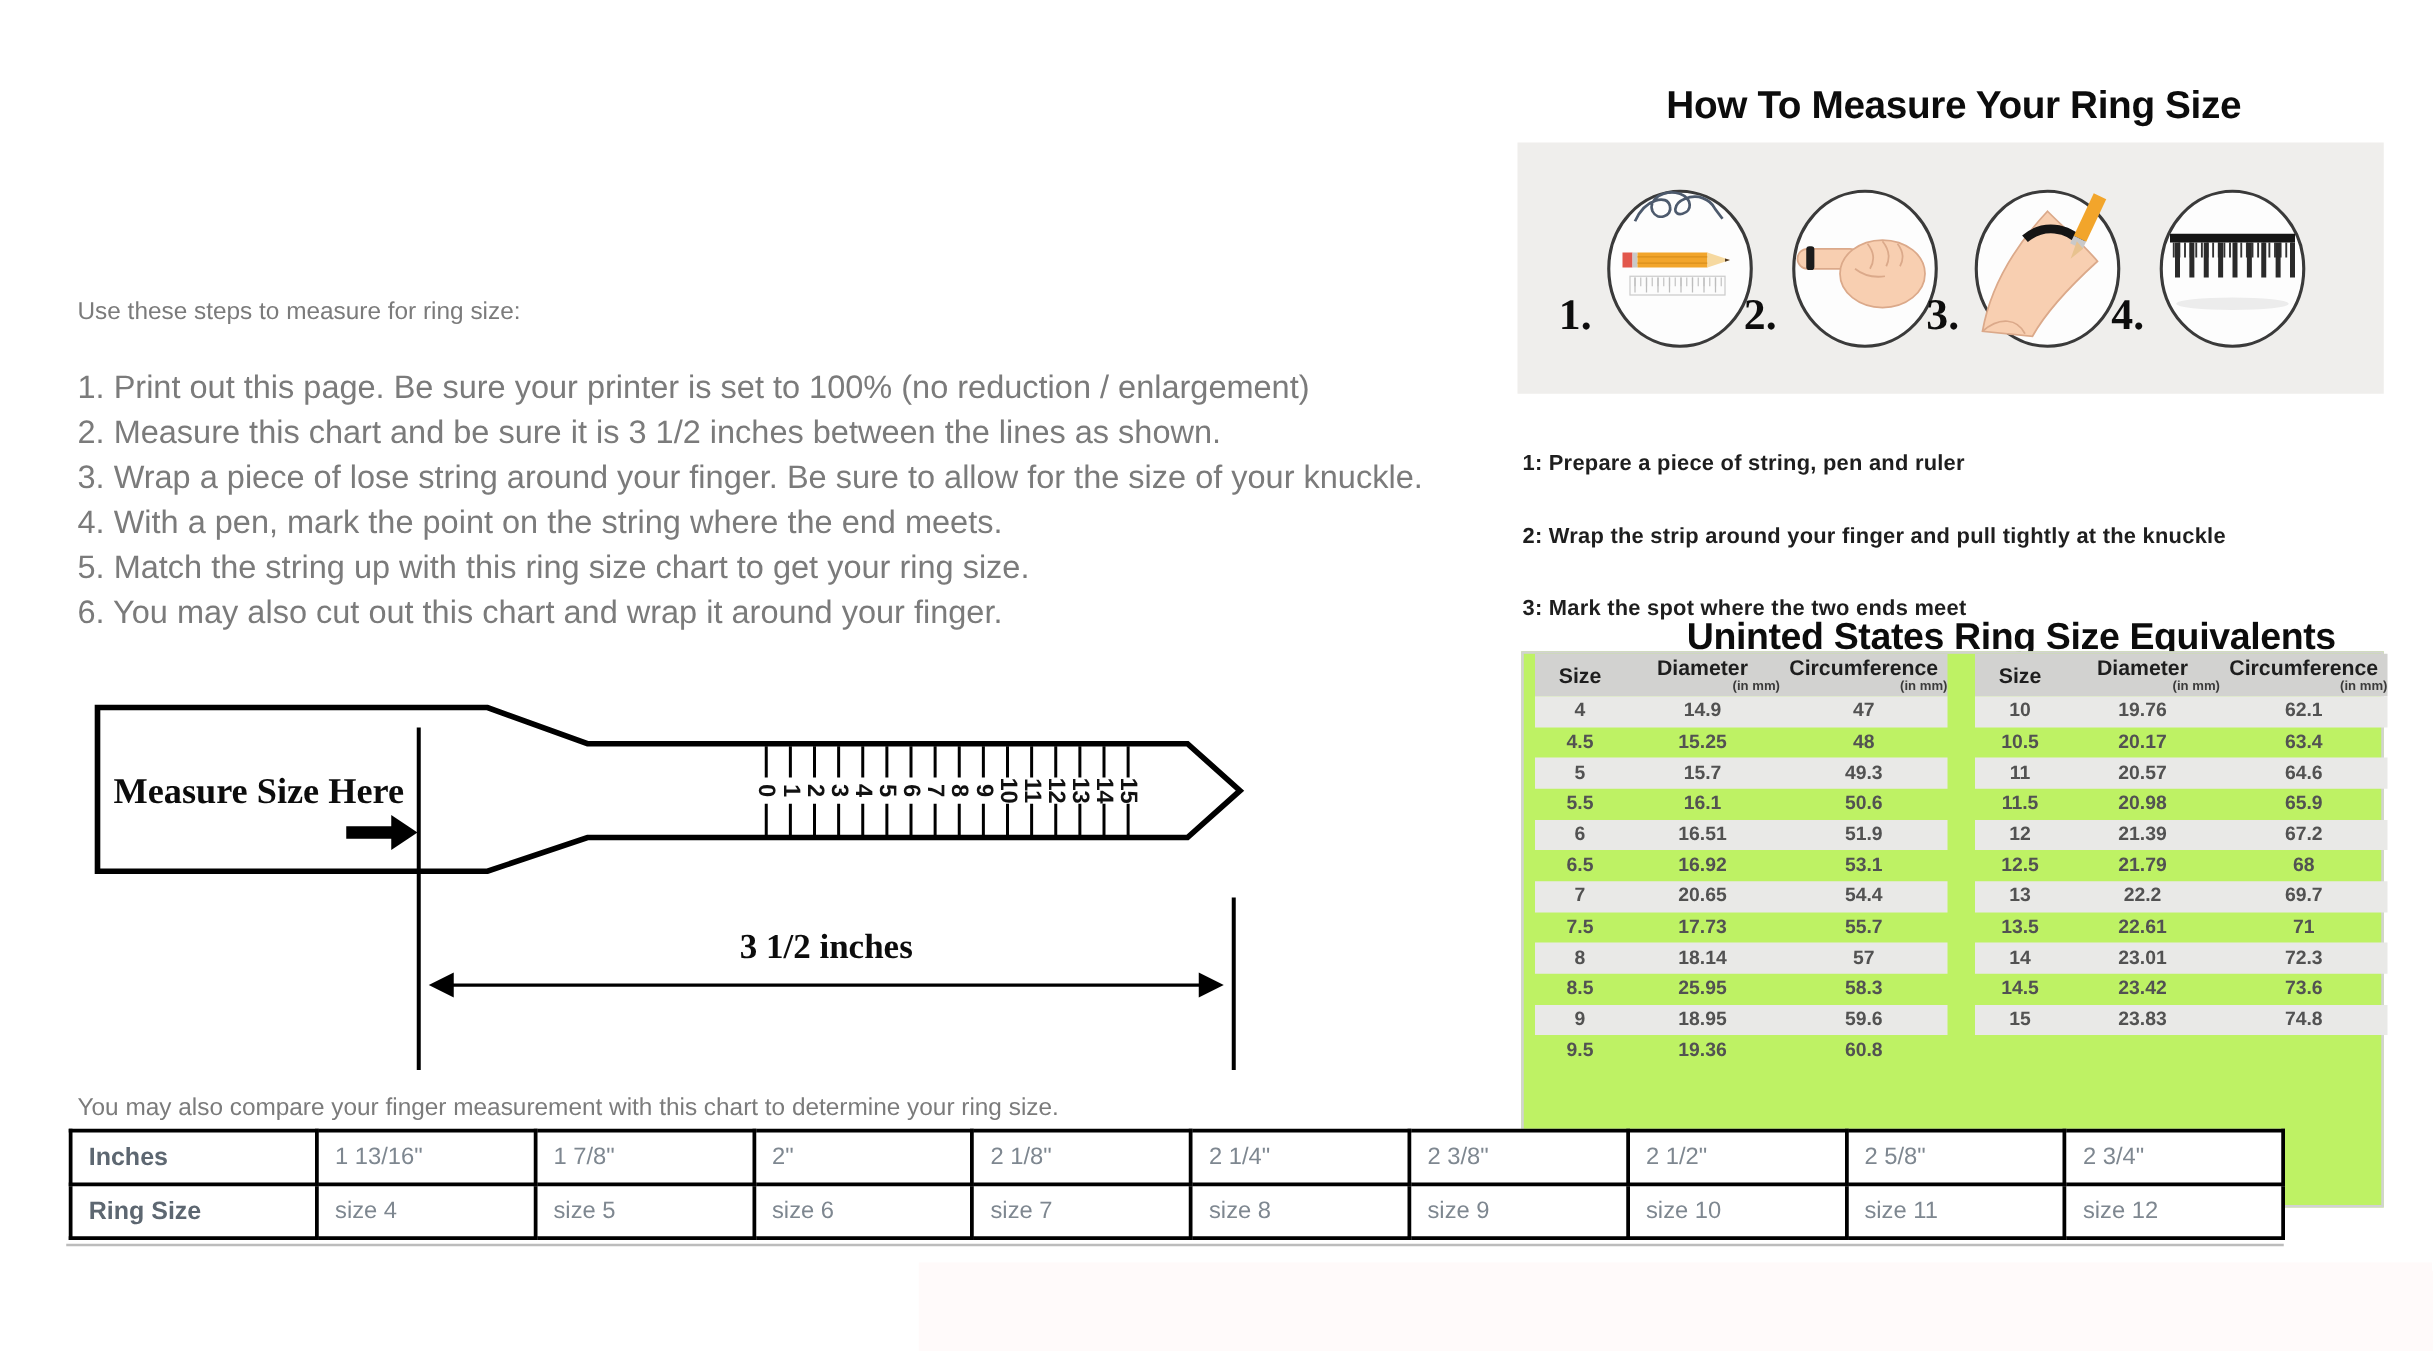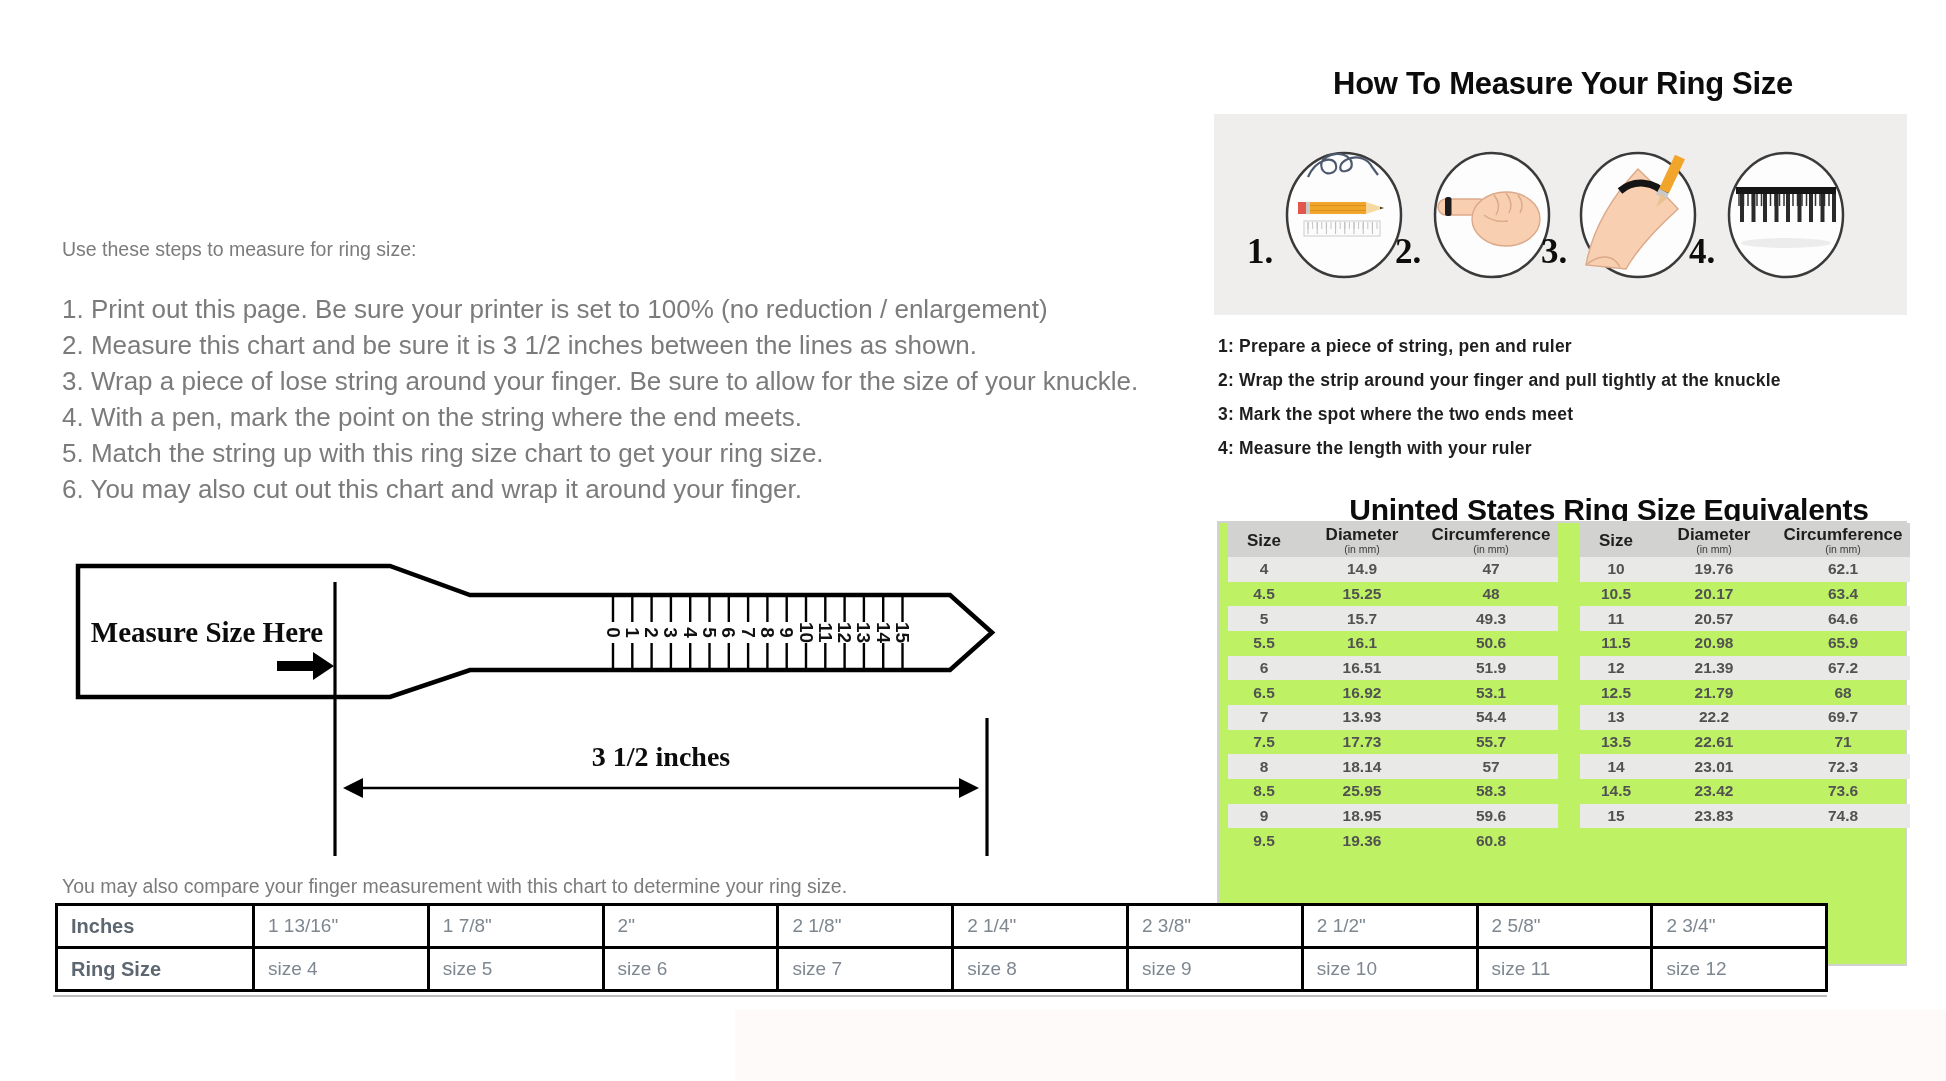--- a/index.html
+++ b/index.html
@@ -26,33 +26,33 @@
   
   .how-title{position:absolute;left:1218px;top:40px;width:690px;text-align:center;
              font-size:31px;font-weight:bold;color:#0c0c0c;letter-spacing:-0.3px;}
   .illus-panel{position:absolute;left:1214px;top:114px;width:693px;height:201px;background:#efeeec;}
   .fig-num{position:absolute;top:118px;font-family:"Liberation Serif",serif;font-weight:bold;
            font-size:35px;color:#0d0d0d;}
   .fig-num.n1{left:33px;} .fig-num.n2{left:181px;} .fig-num.n3{left:327px;} .fig-num.n4{left:475px;}
 
   .how-steps{position:absolute;left:1218px;top:329px;font-size:17.5px;font-weight:bold;
              color:#1e1e1e;letter-spacing:.2px;}
-  .how-step-line{height:34px;line-height:34px;white-space:nowrap;}
+  .how-step-line{height:34px;line-height:34px;white-space:nowrap;margin-top:24px;}
 
   .equiv-title{position:absolute;left:1264px;top:468px;width:690px;text-align:center;
                font-size:30px;font-weight:bold;color:#0c0c0c;letter-spacing:-0.3px;}
 
   .tables-panel{position:absolute;left:1217px;top:521px;width:690px;height:445px;background:#bef264;
                 border:2px solid #d2d2d2;box-sizing:border-box;}
   table.size-table{position:absolute;top:0;border-collapse:collapse;table-layout:fixed;}
   table.size-table.left-t{left:9px;width:330px;}
   table.size-table.right-t{left:361px;width:324px;}
   table.size-table th{background:#d2d2d0;font-size:17px;font-weight:bold;color:#1e1e1e;
                       padding:3px 0 2px 0;line-height:1.05;}
-  table.size-table th .sub{display:block;font-size:10.5px;color:#3a3a3a;font-weight:normal;}
+  table.size-table th .sub{display:block;font-size:10.5px;color:#3a3a3a;font-weight:bold;text-align:right;}
   table.size-table td{height:24.7px;padding:0;text-align:center;font-size:15.5px;font-weight:bold;color:#525252;}
   table.size-table tbody tr:nth-child(odd){background:#e9e9e7;}
   table.size-table col.c-size{width:72px;} table.size-table col.c-diam{width:124px;}
   table.size-table col.c-circ{width:134px;}
 
   
   table.conv-table{position:absolute;left:55px;top:903px;width:1770px;border-collapse:collapse;
                    table-layout:fixed;background:#fff;}
   table.conv-table th,table.conv-table td{border:3px solid #000;height:40px;text-align:left;
                    padding:0 0 0 13px;white-space:nowrap;}
@@ -311,21 +311,21 @@
             <td>16.51</td>
             <td>51.9</td>
           </tr>
           <tr>
             <td>6.5</td>
             <td>16.92</td>
             <td>53.1</td>
           </tr>
           <tr>
             <td>7</td>
-            <td>13.93</td>
+            <td>20.65</td>
             <td>54.4</td>
           </tr>
           <tr>
             <td>7.5</td>
             <td>17.73</td>
             <td>55.7</td>
           </tr>
           <tr>
             <td>8</td>
             <td>18.14</td>

